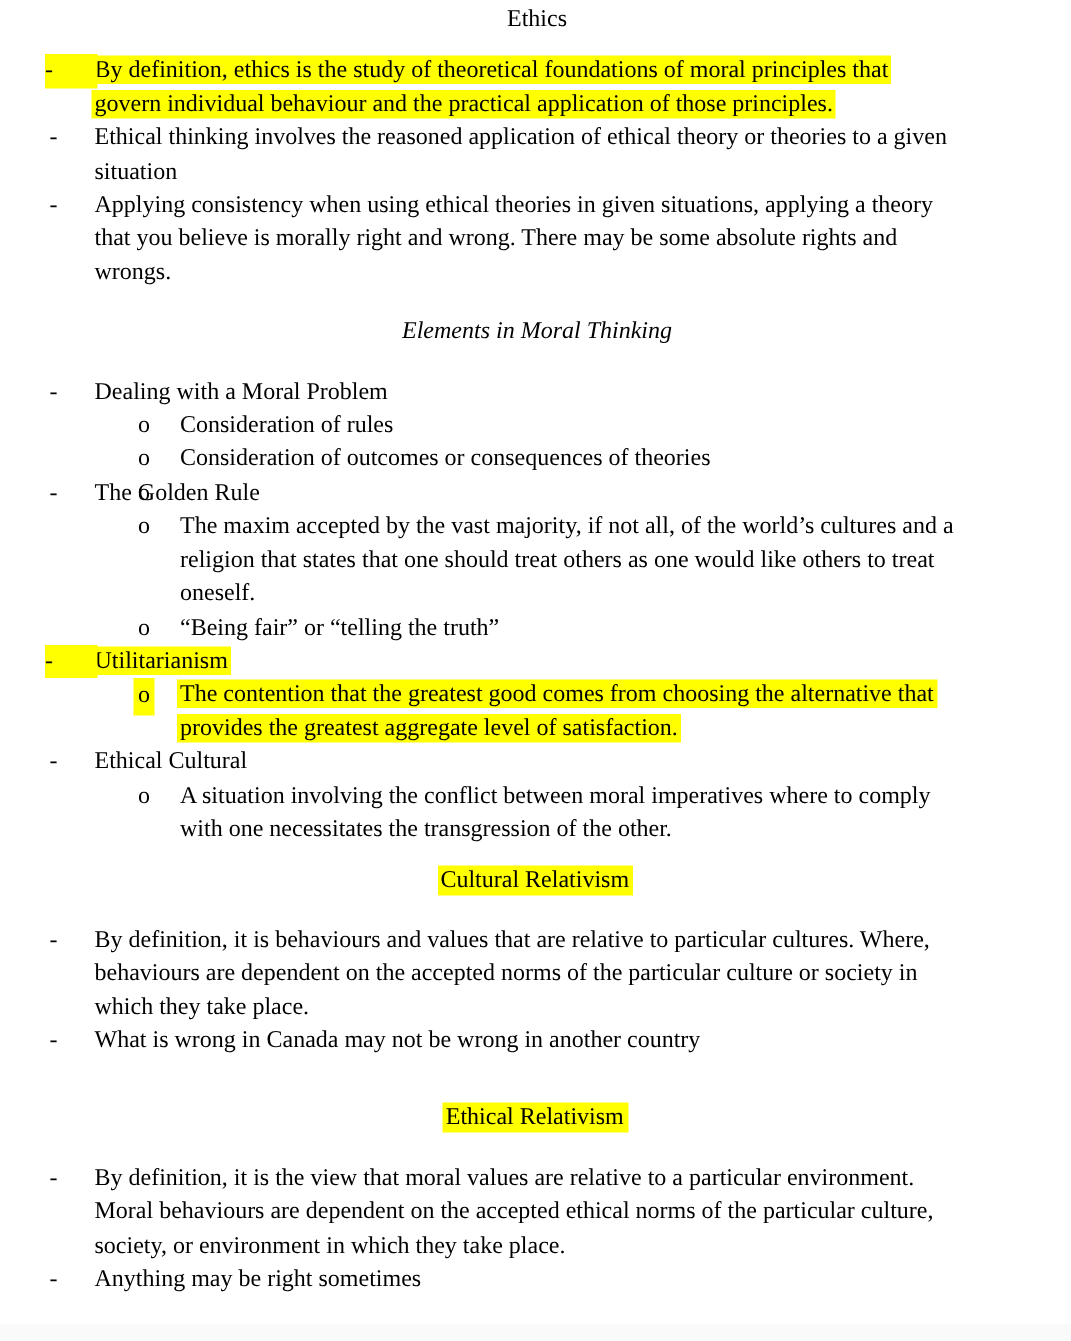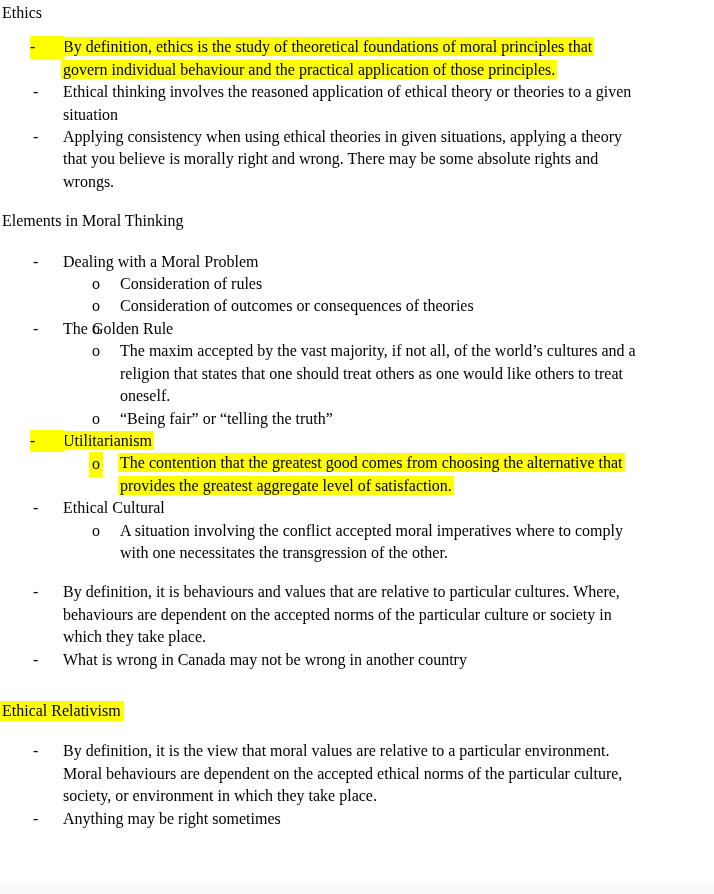--- a/index.html
+++ b/index.html
@@ -18,21 +18,21 @@
   }
   .page {
     position: relative;
     box-sizing: border-box;
     width: 714px;
     height: 894px;
     padding: 2px 0 0 2px;
     background: #ffffff;
     overflow: hidden;
   }
-  .heading { white-space: pre; }
+  .heading { white-space: pre; text-align: center; }
   .heading .htext { display: inline; }
   .heading .htext.hl {
     background: var(--hl, #ffff00);
     padding: 1px 3px 2px 2px;
     margin-left: -2px;
     -webkit-box-decoration-break: clone;
     box-decoration-break: clone;
   }
   .list { }
   .li {
@@ -86,38 +86,39 @@
       <div class="heading" style="margin-top: 0px;"><span class="htext">Ethics</span></div>
       <div class="list" style="margin-top: 12px;">
         <div class="li l1 hl-full"><span class="marker">-</span><span class="text">By definition, ethics is the study of theoretical foundations of moral principles that
 govern individual behaviour and the practical application of those principles.</span></div>
         <div class="li l1"><span class="marker">-</span><span class="text">Ethical thinking involves the reasoned application of ethical theory or theories to a given
 situation</span></div>
         <div class="li l1"><span class="marker">-</span><span class="text">Applying consistency when using ethical theories in given situations, applying a theory
 that you believe is morally right and wrong. There may be some absolute rights and
 wrongs.</span></div>
       </div>
-      <div class="heading" style="margin-top: 17px;"><span class="htext">Elements in Moral Thinking</span></div>
+      <div class="heading" style="margin-top: 17px; font-style: italic;"><span class="htext">Elements in Moral Thinking</span></div>
       <div class="list" style="margin-top: 18px;">
         <div class="li l1"><span class="marker">-</span><span class="text">Dealing with a Moral Problem</span></div>
         <div class="li l2"><span class="marker">o</span><span class="text">Consideration of rules</span></div>
         <div class="li l2"><span class="marker">o</span><span class="text">Consideration of outcomes or consequences of theories</span></div>
         <div class="li l2"><span class="marker">o</span></div>
         <div class="li l1"><span class="marker">-</span><span class="text">The Golden Rule</span></div>
         <div class="li l2"><span class="marker">o</span><span class="text">The maxim accepted by the vast majority, if not all, of the world’s cultures and a
 religion that states that one should treat others as one would like others to treat
 oneself.</span></div>
         <div class="li l2"><span class="marker">o</span><span class="text">“Being fair” or “telling the truth”</span></div>
         <div class="li l1 hl-full"><span class="marker">-</span><span class="text">Utilitarianism</span></div>
         <div class="li l2 hl-marked"><span class="marker">o</span><span class="text">The contention that the greatest good comes from choosing the alternative that
 provides the greatest aggregate level of satisfaction.</span></div>
         <div class="li l1"><span class="marker">-</span><span class="text">Ethical Cultural</span></div>
-        <div class="li l2"><span class="marker">o</span><span class="text">A situation involving the conflict accepted moral imperatives where to comply
+        <div class="li l2"><span class="marker">o</span><span class="text">A situation involving the conflict between moral imperatives where to comply
 with one necessitates the transgression of the other.</span></div>
       </div>
+      <div class="heading" style="margin-top: 12px;"><span class="htext hl">Cultural Relativism</span></div>
       <div class="list" style="margin-top: 17px;">
         <div class="li l1"><span class="marker">-</span><span class="text">By definition, it is behaviours and values that are relative to particular cultures. Where,
 behaviours are dependent on the accepted norms of the particular culture or society in
 which they take place.</span></div>
         <div class="li l1"><span class="marker">-</span><span class="text">What is wrong in Canada may not be wrong in another country</span></div>
       </div>
       <div class="heading" style="margin-top: 29px;"><span class="htext hl">Ethical Relativism</span></div>
       <div class="list" style="margin-top: 18px;">
         <div class="li l1"><span class="marker">-</span><span class="text">By definition, it is the view that moral values are relative to a particular environment.
 Moral behaviours are dependent on the accepted ethical norms of the particular culture,

